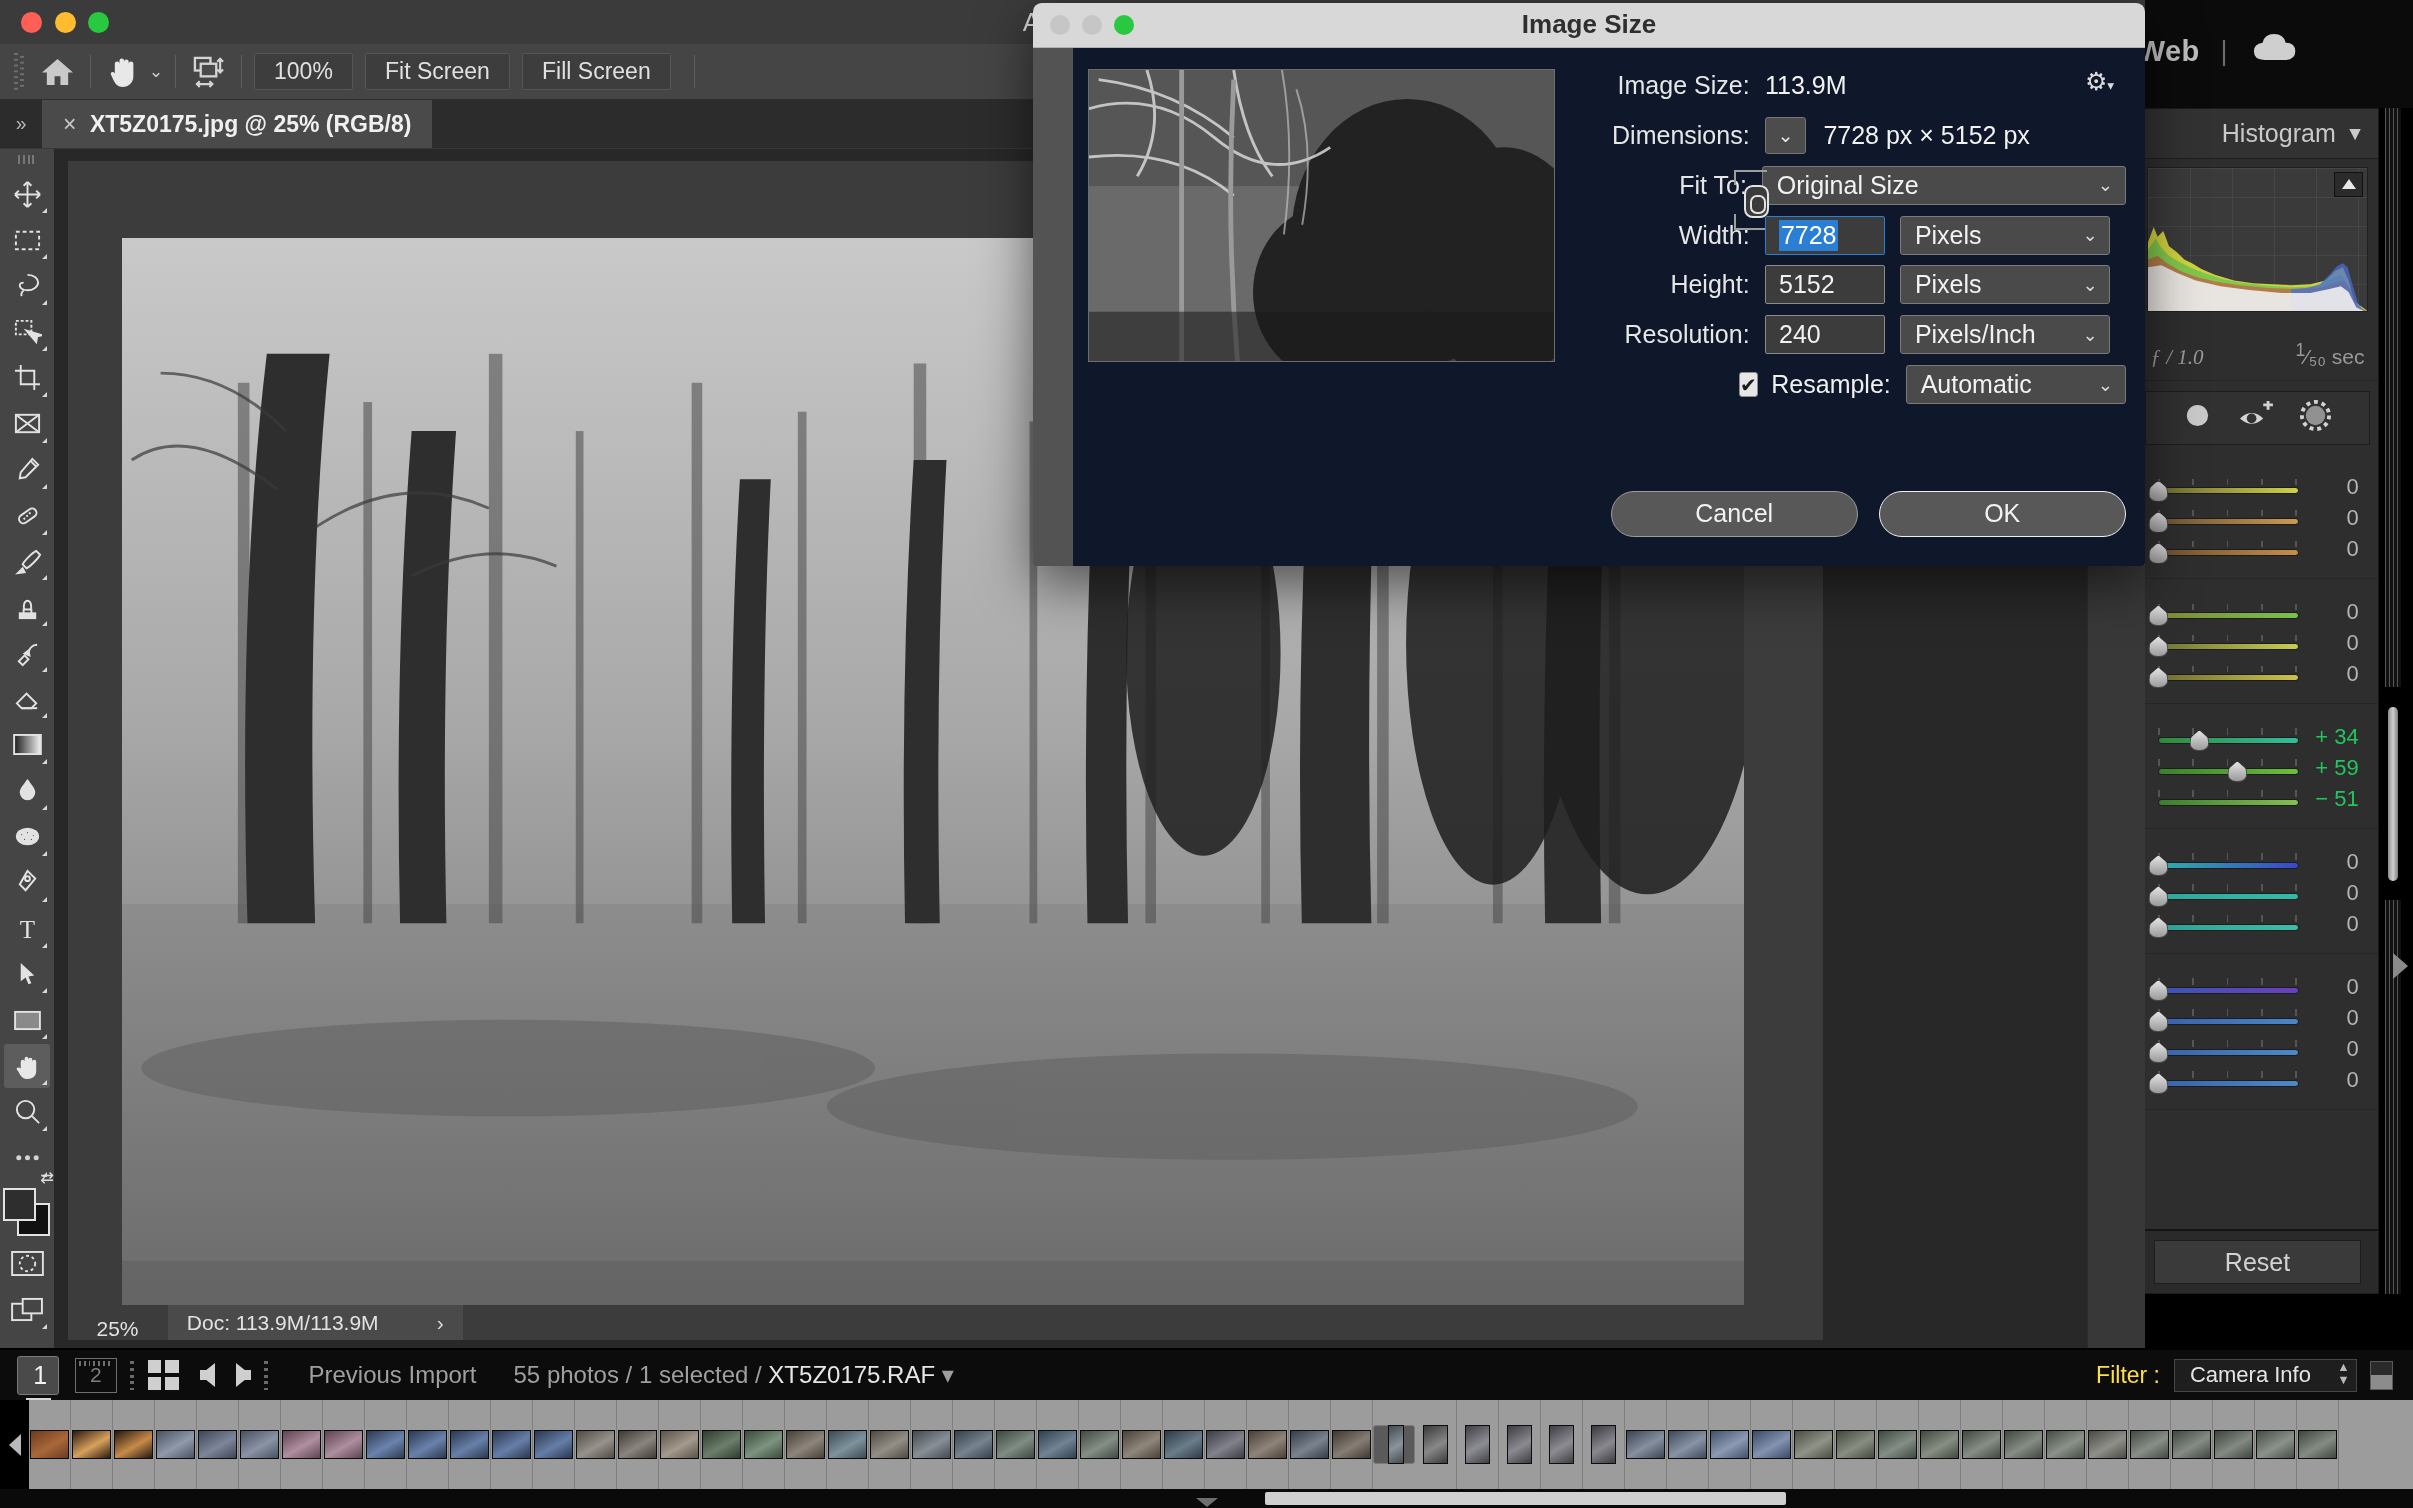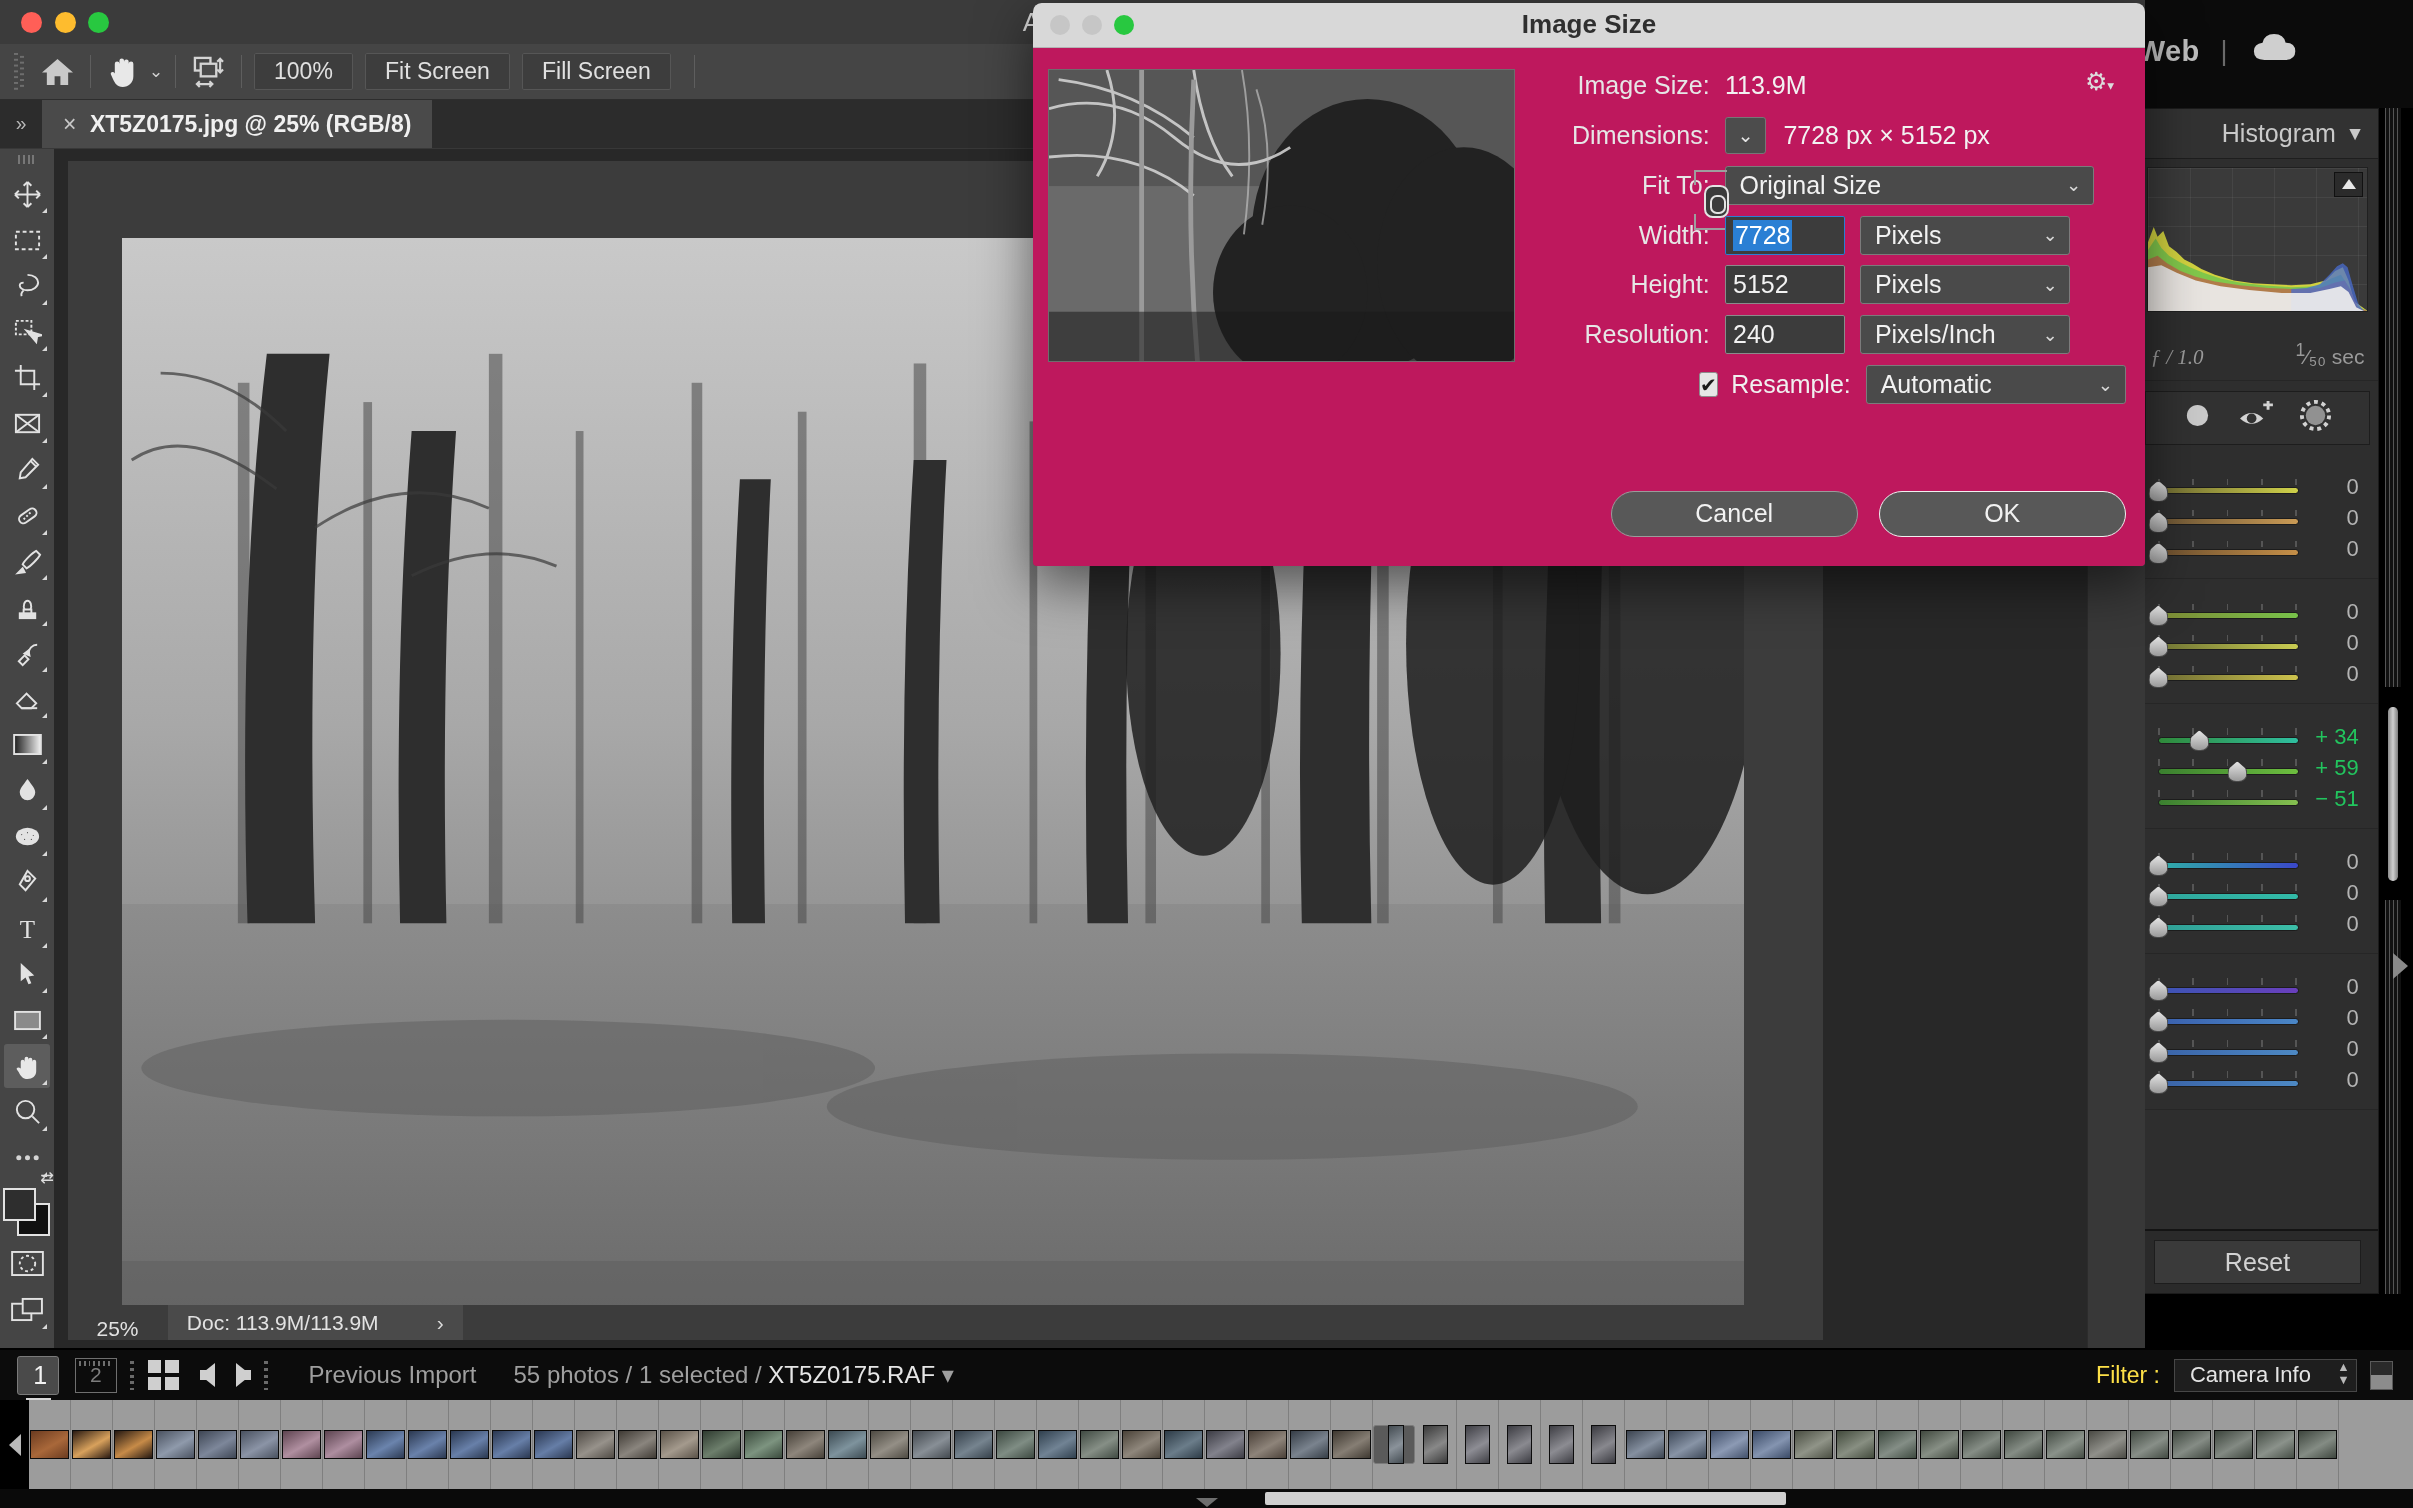--- a/index.html
+++ b/index.html
@@ -274,21 +274,21 @@
   }
   .dlg-title {
     height:45px; background:#d8d8d8; display:flex; align-items:center; position:relative;
     border-bottom:1px solid #b3b3b3;
   }
   .dlg-title .lights { display:flex; gap:11.6px; padding-left:17.4px; }
   .dlg-title .tl2 { width:20px;height:20px;border-radius:50%; }
   .dlg-title .tl2.a{background:#c6c6c6;} .dlg-title .tl2.b{background:#c6c6c6;} .dlg-title .tl2.c{background:#28c840;}
   .dlg-title .txt { position:absolute; left:0; right:0; text-align:center; color:#2f2f2f; font-size:26px; font-weight:bold; }
 
-  .dlg-body { position:relative; height:518px; background:#be185d; }
+  .dlg-body { position:relative; height:518px; background:#0f172a;margin-left:40px; }
 
   .prev-box {
     position:absolute; left:15.4px; top:21px; width:467px; height:293px;
     background:#2d2d2d; border:1px solid #6d6d6d; overflow:hidden;
   }
 
   .form { position:absolute; left:512px; top:13.5px; right:19.3px; }
   .frow { display:flex; align-items:center; height:48px; margin-bottom:1.9px; position:relative; }
   .flabel { width:180px; text-align:right; padding-right:15.4px; color:#e6e6e6; font-size:25px; }
   .fval { color:#f2f2f2; font-size:25px; }
@@ -301,21 +301,21 @@
     height:39px; background:#4a4a4a; border:1px solid #7b7b7b; border-radius:2.9px;
     color:#f2f2f2; font-size:25px; display:flex; align-items:center;
     padding:0 9.7px 0 13.5px; position:relative;
   }
   .sel .cv { position:absolute; right:11.6px; color:#d8d8d8; font-size:18.3px; }
   .sel-wide { width:369px; }
   .sel-unit { width:210px; margin-left:15.4px; }
 
   .numfield {
     width:120px; height:39px; background:#3c3c3c; border:1px solid #8b8b8b; border-radius:1.9px;
-    color:#f2f2f2; font-size:25px; display:flex; align-items:center; padding-left:7px;
+    color:#f2f2f2; font-size:25px; display:flex; align-items:center; padding-left:13px;
   }
   .numfield.focus { border:1.9px solid #2a7fd4; }
   .numfield .hl { background:#2a7fd4; color:#fff; padding:1px 1.9px; }
 
   .chain {
     position:absolute; left:145px; top:93px; width:44px; height:93px;
   }
   .chain .lnk {
     position:absolute; left:13.5px; top:31px; width:25px; height:33px;
     border:2.9px solid #e3e3e3; border-radius:8.7px; background:#3b3b3b;

